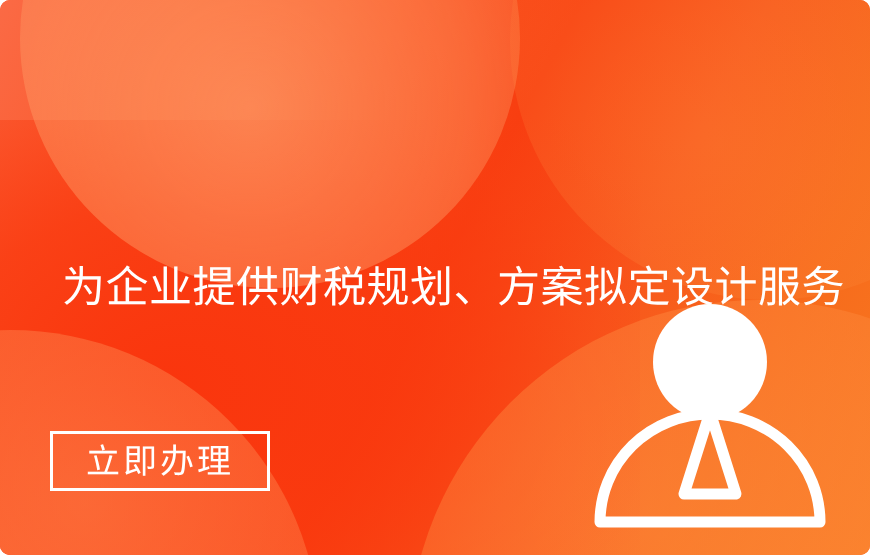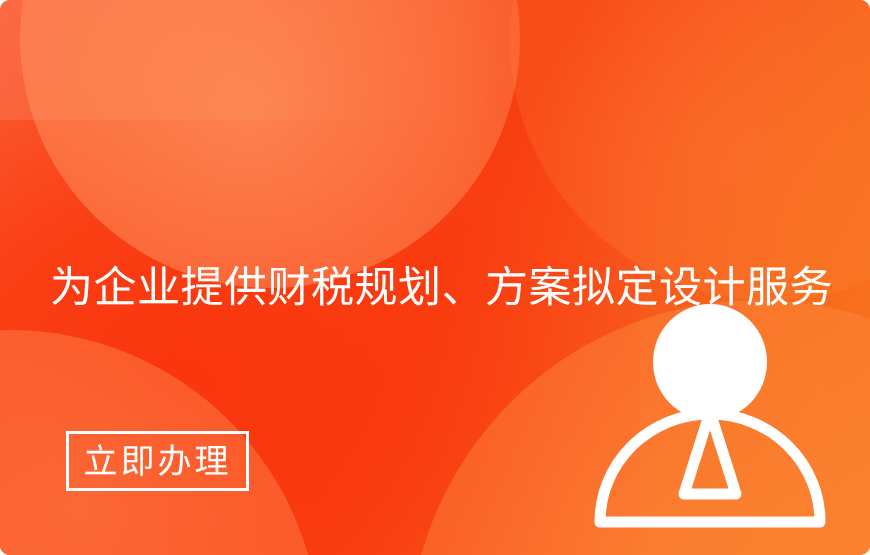--- a/index.html
+++ b/index.html
@@ -128,35 +128,35 @@
     font-size: 78px;
     font-weight: 700;
     letter-spacing: 4px;
     line-height: 1;
     white-space: nowrap;
     text-shadow: 0 2px 6px rgba(170, 40, 10, 0.18);
   }
 
   .subhead {
     position: absolute;
-    left: 50px;
+    left: 62px;
     top: 221px;
     color: #ffffff;
     font-size: 43px;
     font-weight: 400;
     letter-spacing: 0.5px;
     line-height: 1.1;
     white-space: nowrap;
   }
 
   .cta {
     position: absolute;
-    left: 66px;
+    left: 50px;
     top: 431px;
-    width: 183px;
+    width: 220px;
     height: 60px;
     box-sizing: border-box;
     border: 3px solid #ffffff;
     background: transparent;
     color: #ffffff;
     font-family: inherit;
     font-size: 34px;
     font-weight: 400;
     letter-spacing: 3px;
     line-height: 54px;

